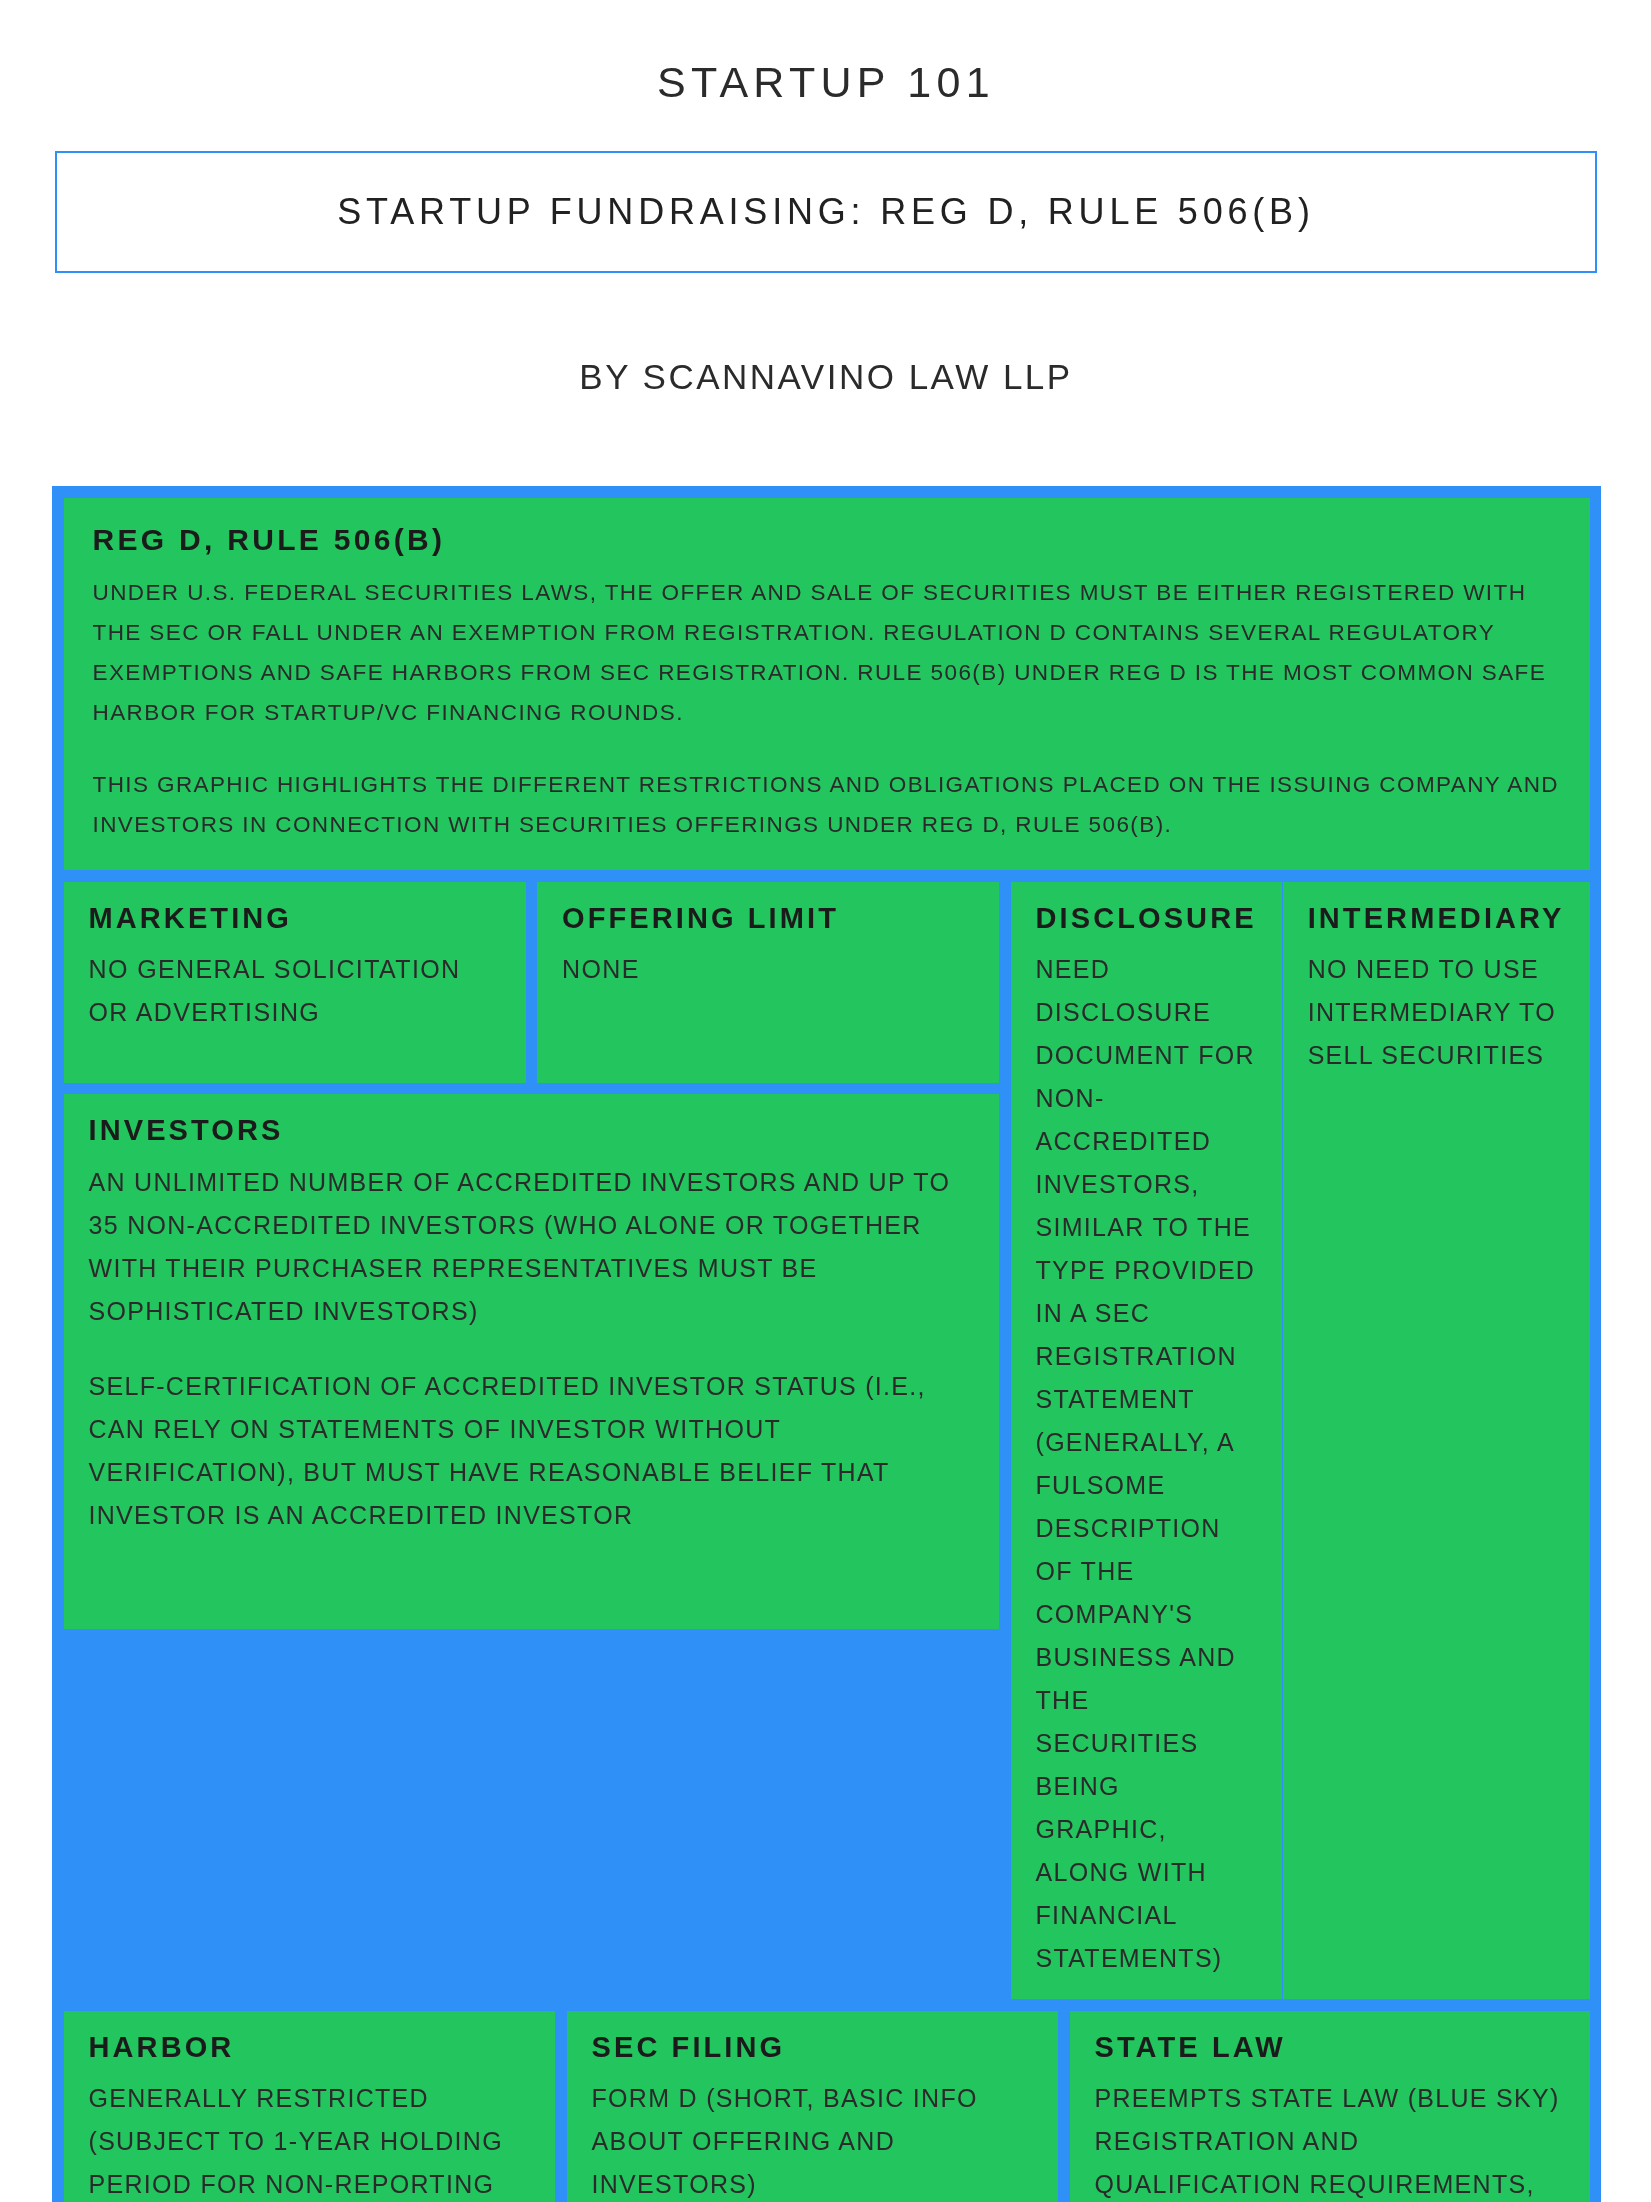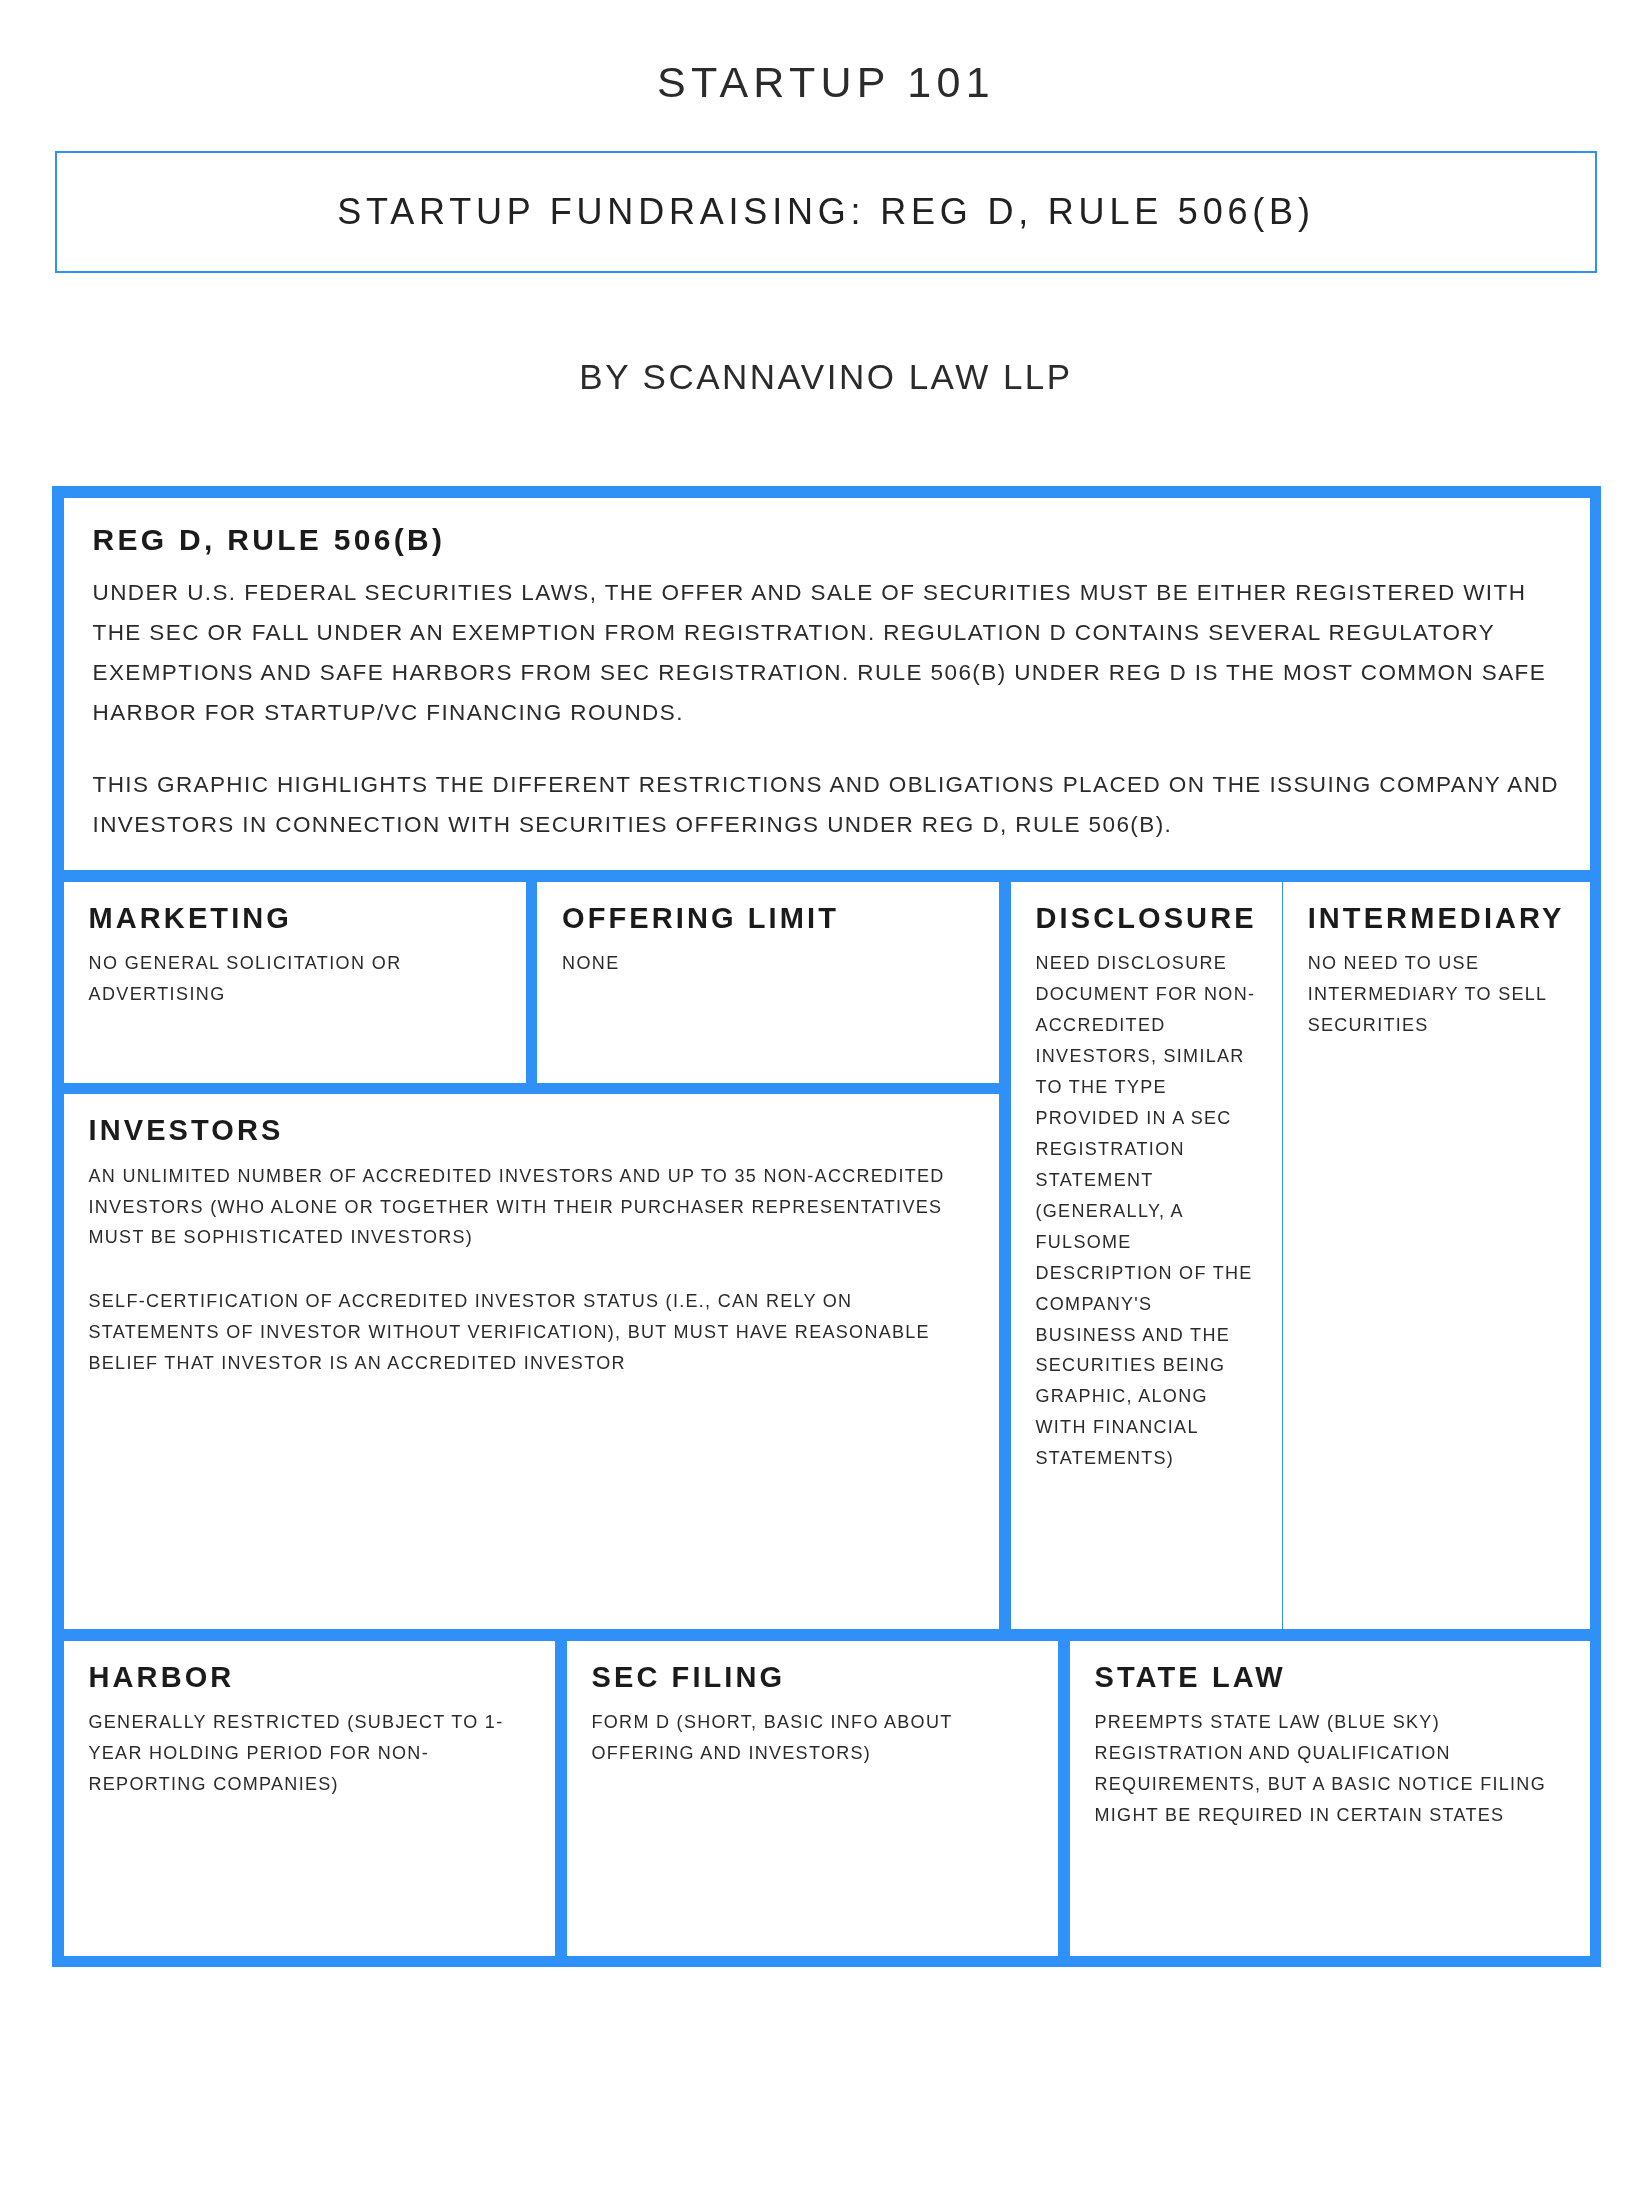--- a/index.html
+++ b/index.html
@@ -66,36 +66,36 @@
     position: absolute;
     left: 52px;
     top: 486px;
     width: 1549px;
     background: #2f90f7;
     padding: 11.5px;
     box-sizing: border-box;
   }
 
   .cell {
-    background: #ffffff;
+    background: #22c55e;
     box-sizing: border-box;
     padding: 21px 25px 19px 25px;
   }
 
   .cell h2 {
     margin: 0 0 13.4px 0;
     font-size: 29px;
     font-weight: 700;
     letter-spacing: 3.1px;
     color: #1b1b1b;
     line-height: 1.1;
   }
   .cell p {
     margin: 0;
-    font-size: 18px;
+    font-size: 25px;
     font-weight: 400;
     letter-spacing: 1.3px;
     line-height: 1.72;
     color: #2a2a2a;
   }
   .cell p + p { margin-top: 32.5px; }
 
   
   .row-intro { margin-bottom: 11.5px; }
   .intro-cell { padding: 25px 29px 25px 29px; }

